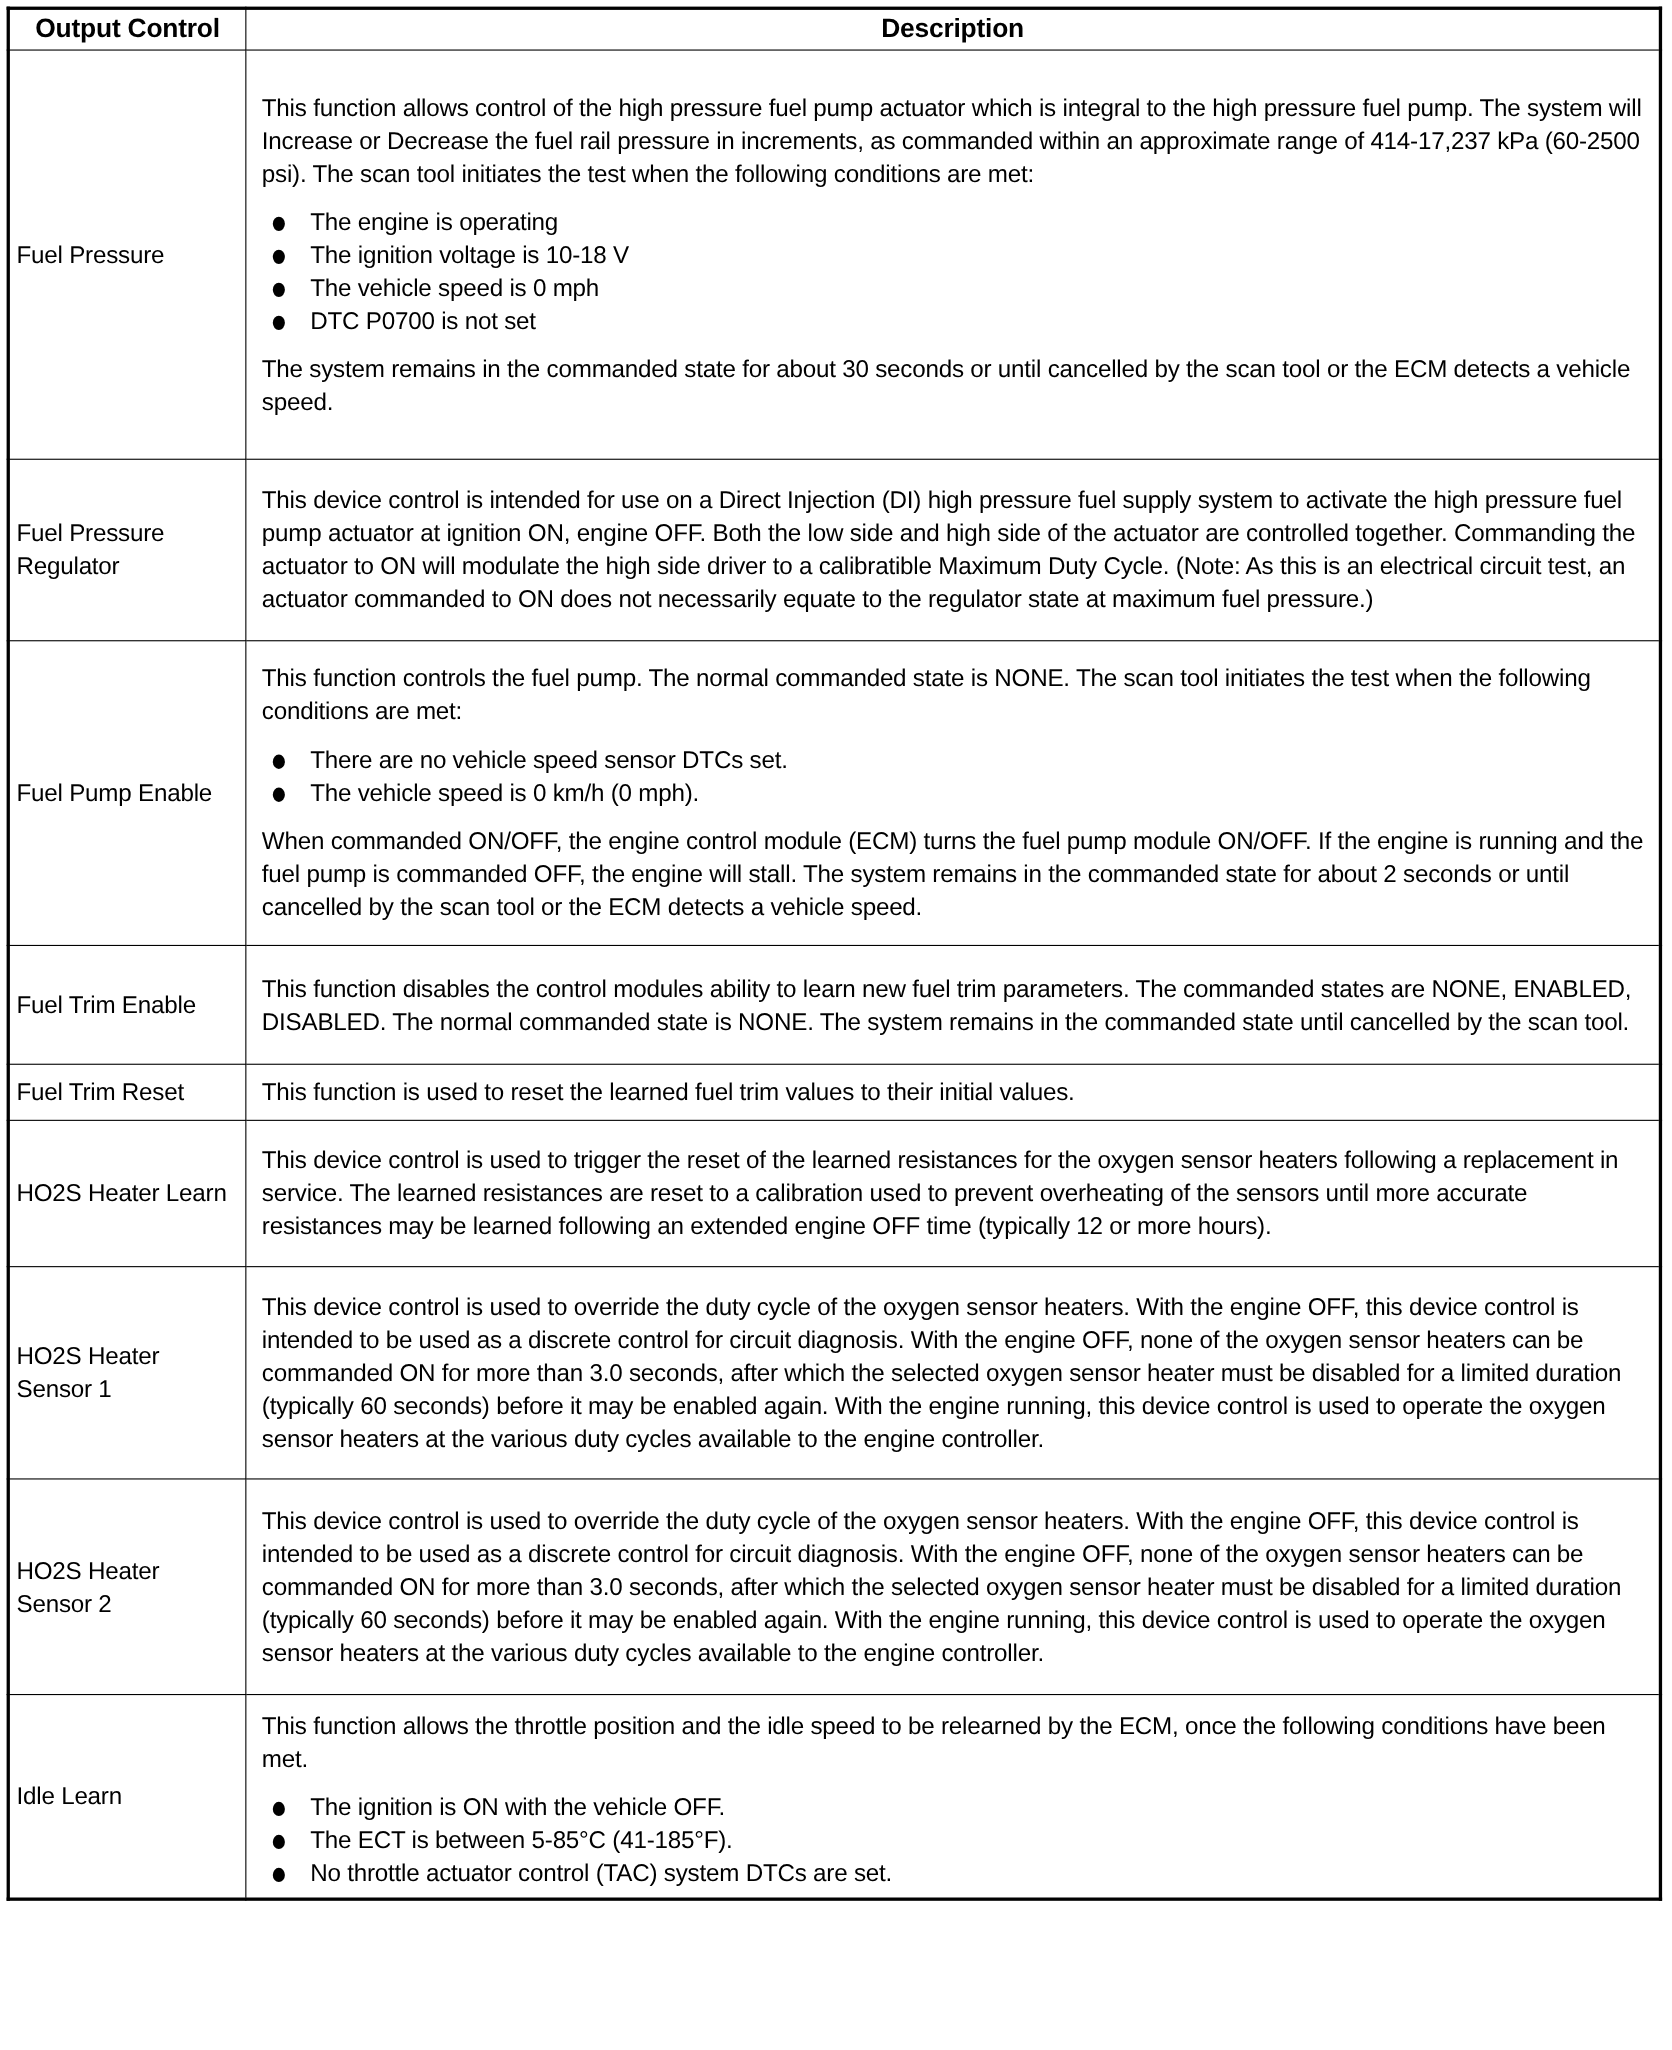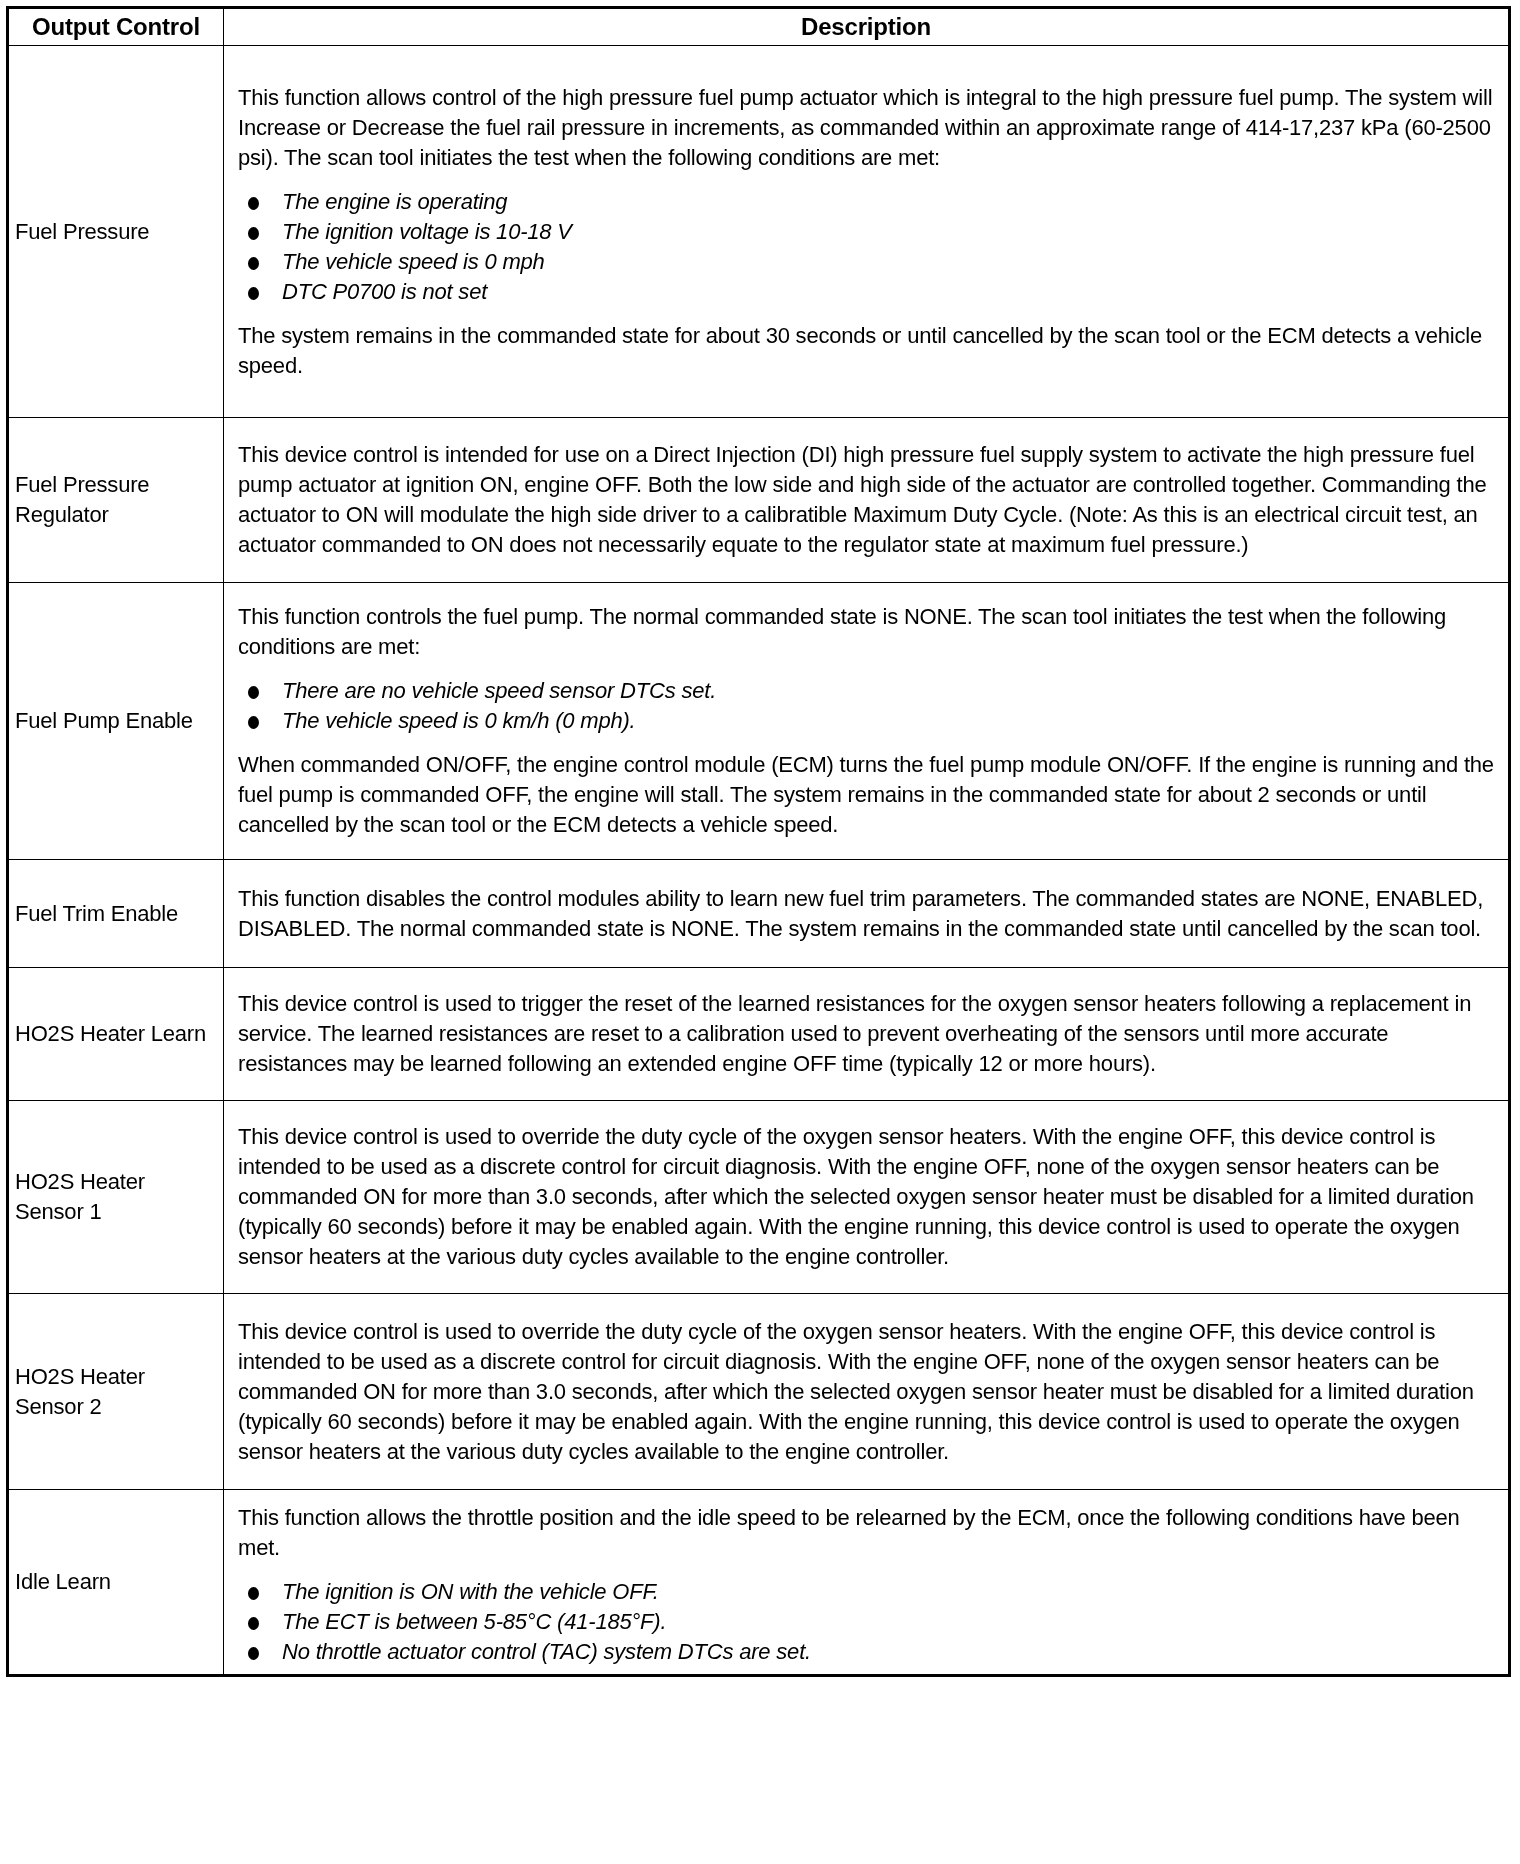--- a/index.html
+++ b/index.html
@@ -6,21 +6,21 @@
   body { width: 1520px; height: 1864px; overflow: hidden; font-family: "Liberation Sans", sans-serif; color: #000; }
   .wrap { position: absolute; left: 6px; top: 6px; width: 1505px; }
   table { border-collapse: collapse; width: 1505px; table-layout: fixed; border: 3px solid #000; }
   col.c1 { width: 216px; }
   td, th { border: 1.5px solid #000; vertical-align: middle; font-size: 22px; line-height: 30px; padding: 0 6px; letter-spacing: -0.2px; }
   th { font-weight: bold; height: 36px; text-align: center; font-size: 24px; }
   td.name { padding-left: 6px; }
   td.desc { padding: 4px 6px 4px 8px; }
   .para { margin: 6px; }
   ul { list-style: none; margin: 14px 0 14px 0; padding: 0 0 0 16px; }
-  li { position: relative; padding-left: 34px; font-style: italic; }
+  li { position: relative; padding-left: 34px; }
   li .dot { position: absolute; left: 0; top: 10px; width: 11px; height: 13px; background: #000; border-radius: 50%; }
 </style>
 </head>
 <body>
 
 <div class="wrap">
 <table>
   <colgroup>
         <col class="c1">
         <col>
@@ -66,20 +66,26 @@
       </td>
     </tr>
 
     <tr style="height:108px">
       <td class="name">Fuel Trim Enable</td>
       <td class="desc">
         <p class="para">This function disables the control modules ability to learn new fuel trim parameters. The commanded states are NONE, ENABLED, DISABLED. The normal commanded state is NONE. The system remains in the commanded state until cancelled by the scan tool.</p>
       </td>
     </tr>
 
+    <tr style="height:38px">
+      <td class="name">Fuel Trim Reset</td>
+      <td class="desc">
+        <p class="para">This function is used to reset the learned fuel trim values to their initial values.</p>
+      </td>
+    </tr>
 
 
     <tr style="height:133px">
       <td class="name">HO2S Heater Learn</td>
       <td class="desc">
         <p class="para">This device control is used to trigger the reset of the learned resistances for the oxygen sensor heaters following a replacement in service. The learned resistances are reset to a calibration used to prevent overheating of the sensors until more accurate resistances may be learned following an extended engine OFF time (typically 12 or more hours).</p>
       </td>
     </tr>
 
     <tr style="height:193px">

